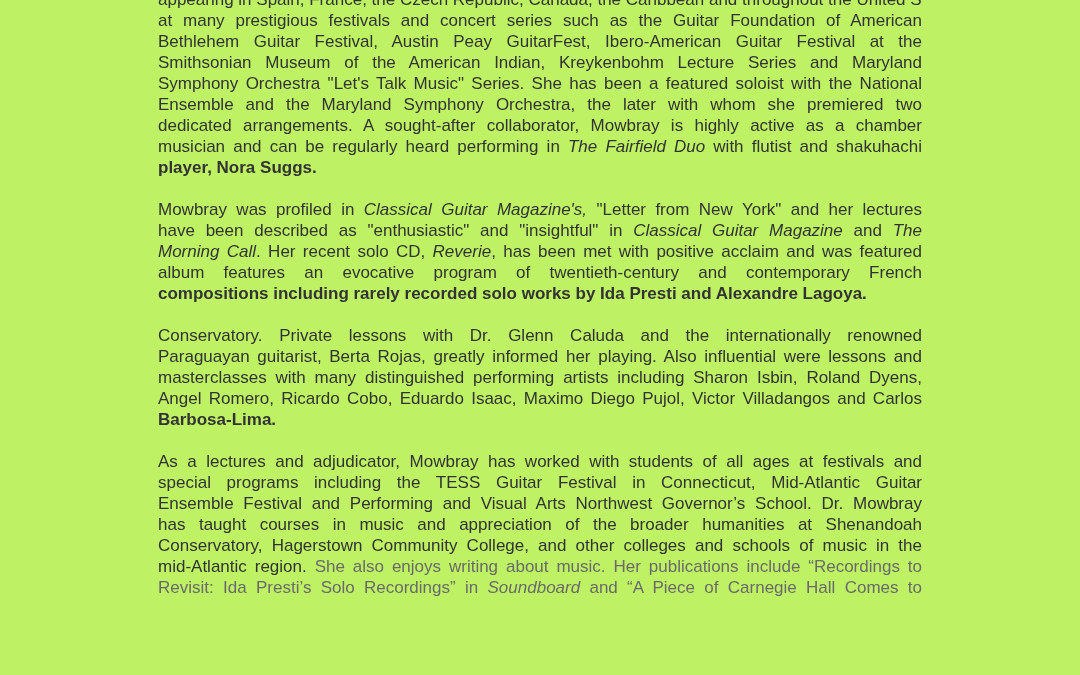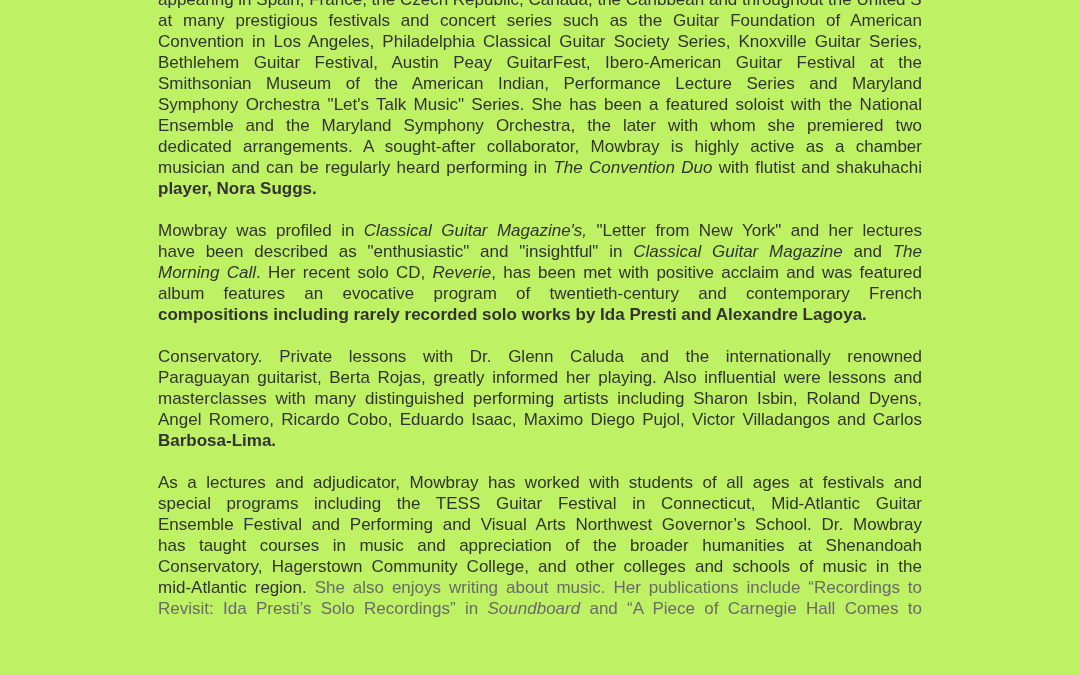--- a/index.html
+++ b/index.html
@@ -49,27 +49,26 @@
   .muted { color: #6a6a6a; }
 </style>
 </head>
 <body>
 
 <div class="page">
   <div class="text-column">
       <div class="paragraph">
         <div class="line"><span>appearing in Spain, France, the Czech Republic, Canada, the Caribbean and throughout the United States</span></div>
         <div class="line"><span>at many prestigious festivals and concert series such as the Guitar Foundation of American</span></div>
-        <div class="line"><span>Convention in Los Angeles, Philadelphia Classical Guitar Society Series, Knoxville Guitar Series,</span></div>
         <div class="line"><span>Bethlehem Guitar Festival, Austin Peay GuitarFest, Ibero-American Guitar Festival at the</span></div>
-        <div class="line"><span>Smithsonian Museum of the American Indian, Performance Lecture Series and Maryland</span></div>
+        <div class="line"><span>Smithsonian Museum of the American Indian, Kreykenbohm Lecture Series and Maryland</span></div>
         <div class="line"><span>Symphony Orchestra "Let's Talk Music" Series. She has been a featured soloist with the National</span></div>
         <div class="line"><span>Ensemble and the Maryland Symphony Orchestra, the later with whom she premiered two</span></div>
         <div class="line"><span>dedicated arrangements. A sought-after collaborator, Mowbray is highly active as a chamber</span></div>
-        <div class="line"><span>musician and can be regularly heard performing in </span><span class="italic">The Convention Duo</span><span> with flutist and shakuhachi</span></div>
+        <div class="line"><span>musician and can be regularly heard performing in </span><span class="italic">The Fairfield Duo</span><span> with flutist and shakuhachi</span></div>
         <div class="line last"><span>player, Nora Suggs.</span></div>
       </div>
       <div class="paragraph">
         <div class="line"><span>Mowbray was profiled in </span><span class="italic">Classical Guitar Magazine's,</span><span> "Letter from New York" and her lectures</span></div>
         <div class="line"><span>have been described as "enthusiastic" and "insightful" in </span><span class="italic">Classical Guitar Magazine</span><span> and </span><span class="italic">The</span></div>
         <div class="line"><span class="italic">Morning Call</span><span>. Her recent solo CD, </span><span class="italic">Reverie</span><span>, has been met with positive acclaim and was featured</span></div>
         <div class="line"><span>album features an evocative program of twentieth-century and contemporary French</span></div>
         <div class="line last"><span>compositions including rarely recorded solo works by Ida Presti and Alexandre Lagoya.</span></div>
       </div>
       <div class="paragraph">

